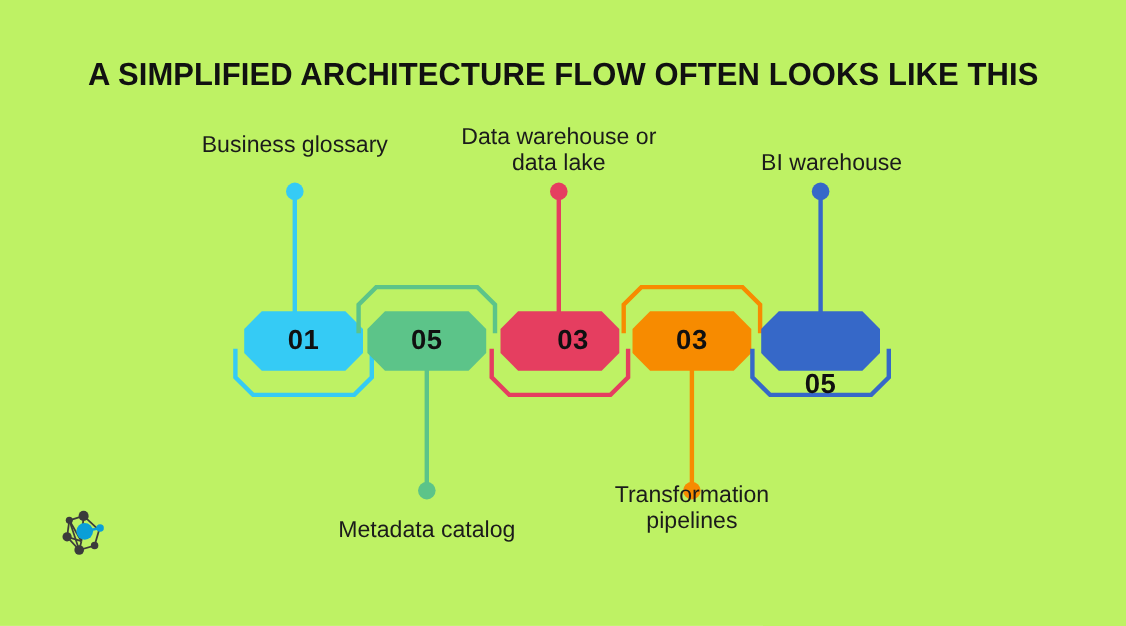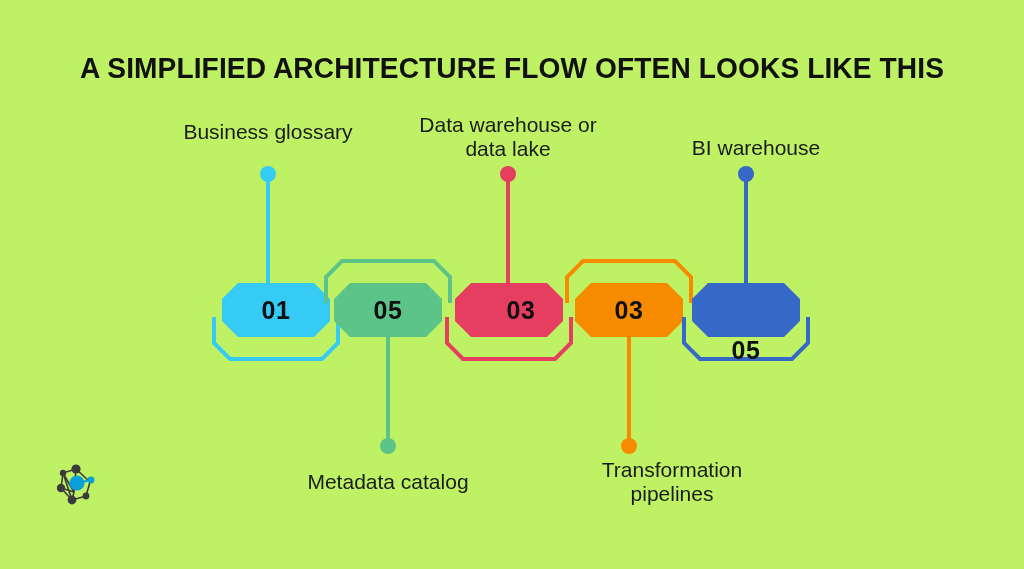--- a/index.html
+++ b/index.html
@@ -108,21 +108,21 @@
       <circle cx="746" cy="174" r="8" fill="#3668C8"></circle>
       <path d="M 684 317 L 684 343 L 700 359 L 792 359 L 808 343 L 808 317" fill="none" stroke="#3668C8" stroke-width="4" stroke-linejoin="miter"></path>
       <path d="M 708 283 L 784 283 L 800 299 L 800 321 L 784 337 L 708 337 L 692 321 L 692 299 Z" fill="#3668C8"></path>
     </svg>
 
   <div id="labels-layer">
       <div class="callout-label top" style="left: 268px; top: 144px; color: rgb(27, 27, 27);">Business glossary</div>
       <div class="callout-label bottom" style="left: 388px; top: 458px; color: rgb(27, 27, 27); margin-top: 12px;">Metadata catalog</div>
       <div class="callout-label top" style="left: 508px; top: 160px; color: rgb(27, 27, 27);">Data warehouse or
 data lake</div>
-      <div class="callout-label bottom" style="left: 629px; top: 458px; color: rgb(27, 27, 27); margin-left: 43px;">Transformation
+      <div class="callout-label bottom" style="left: 629px; top: 438px; color: rgb(27, 27, 27);">Transformation
 pipelines</div>
       <div class="callout-label top" style="left: 756px; top: 160px; color: rgb(27, 27, 27);">BI warehouse</div>
     </div>
   <div id="numbers-layer">
       <div class="step-number" style="left: 276px; top: 310px; text-align: right;">01</div>
       <div class="step-number" style="left: 388px; top: 310px;">05</div>
       <div class="step-number" style="left: 509px; top: 310px; margin-left: 12px;">03</div>
       <div class="step-number" style="left: 629px; top: 310px;">03</div>
       <div class="step-number" style="left: 746px; top: 310px; margin-top: 40px;">05</div>
     </div>

